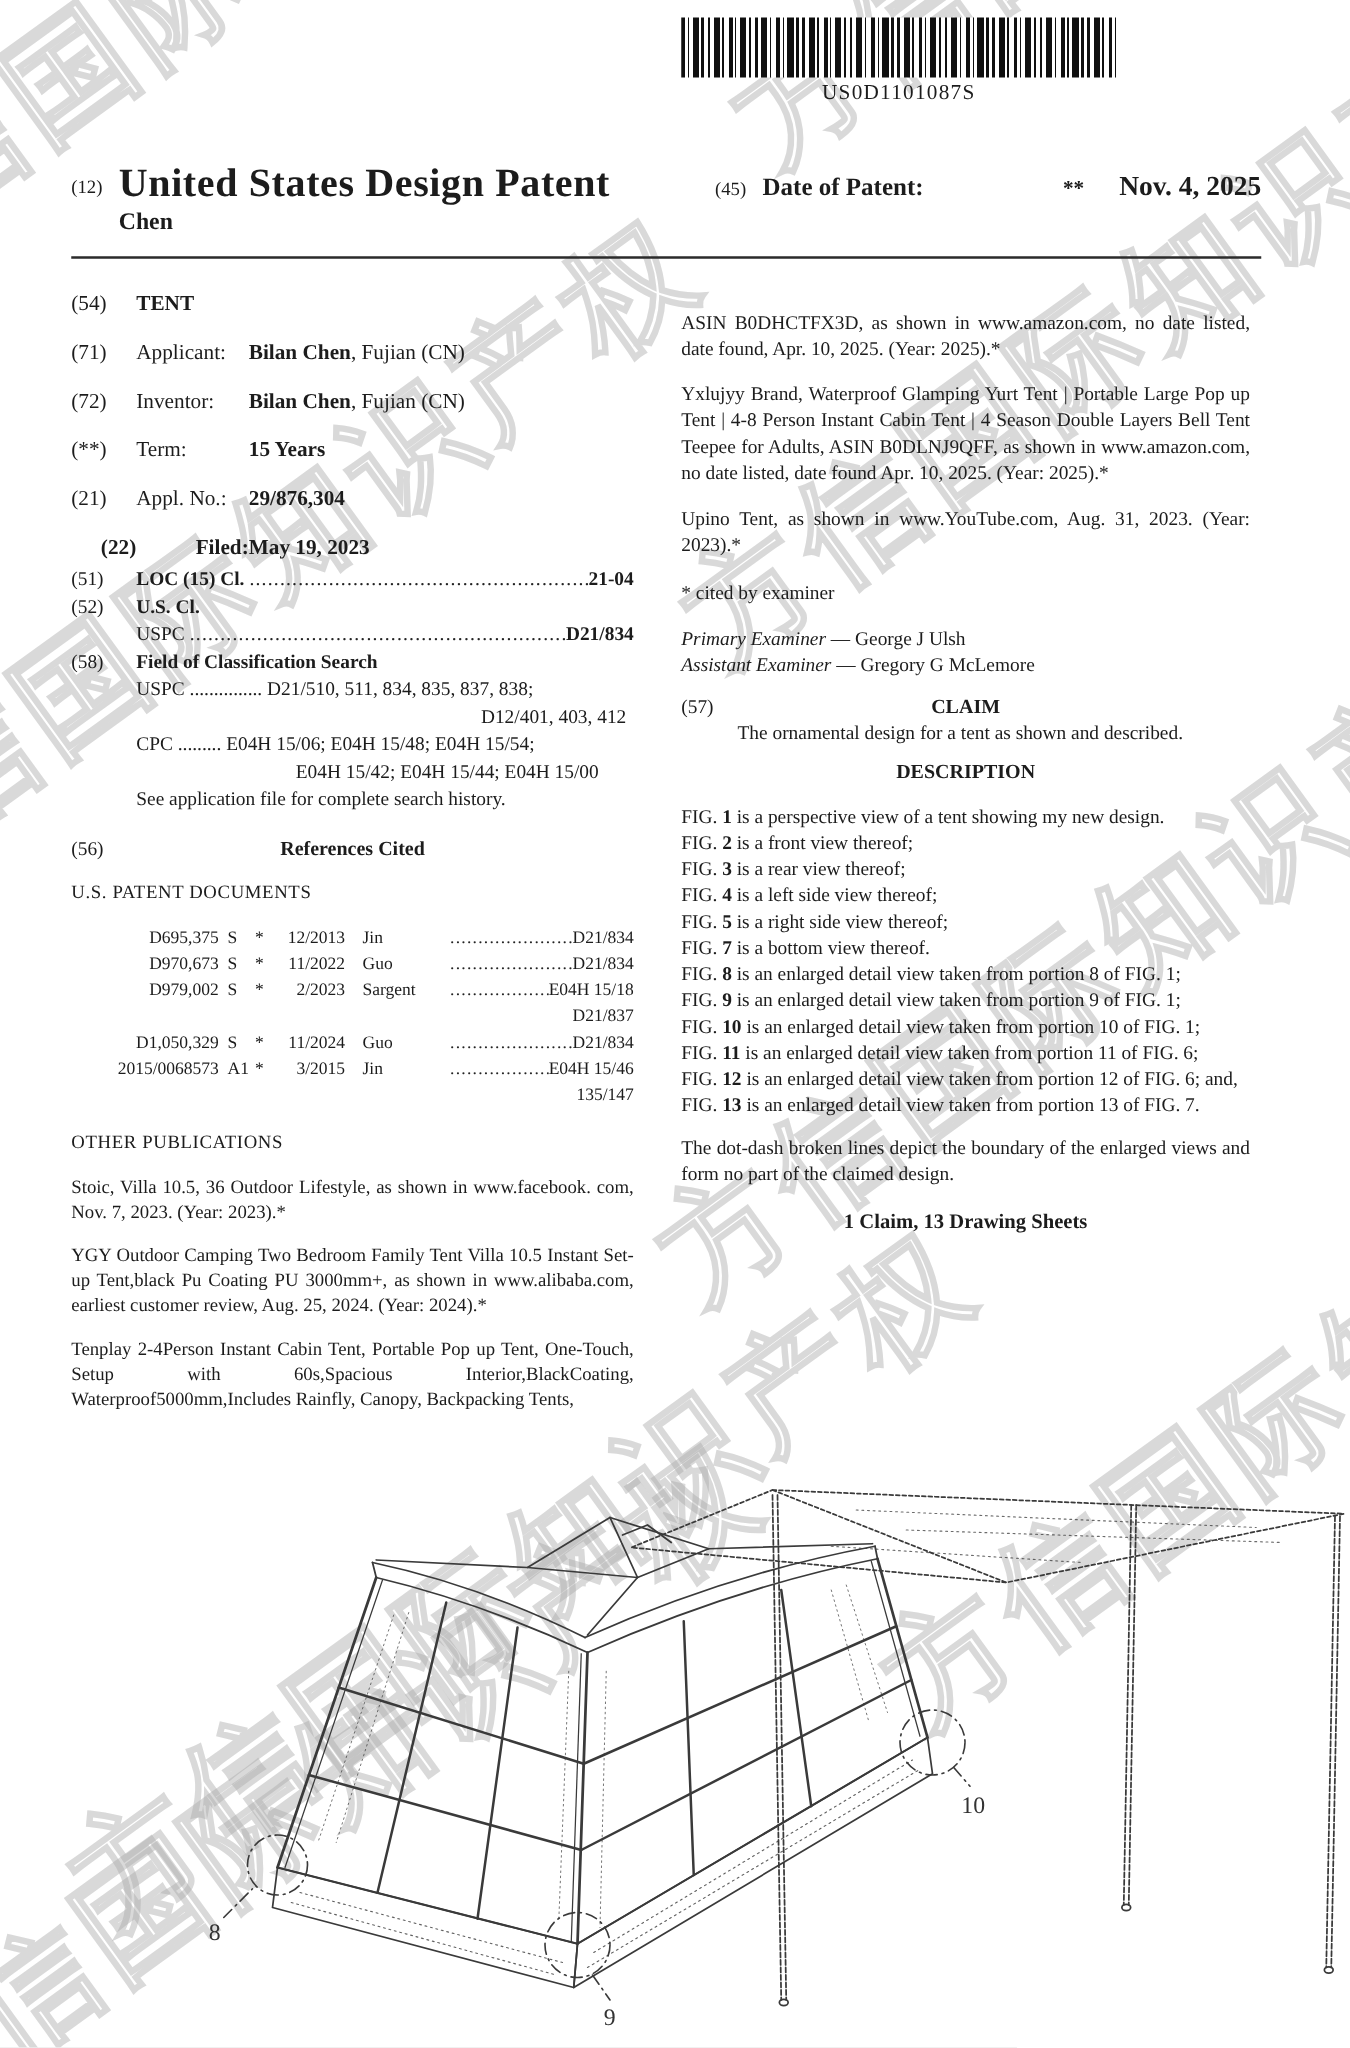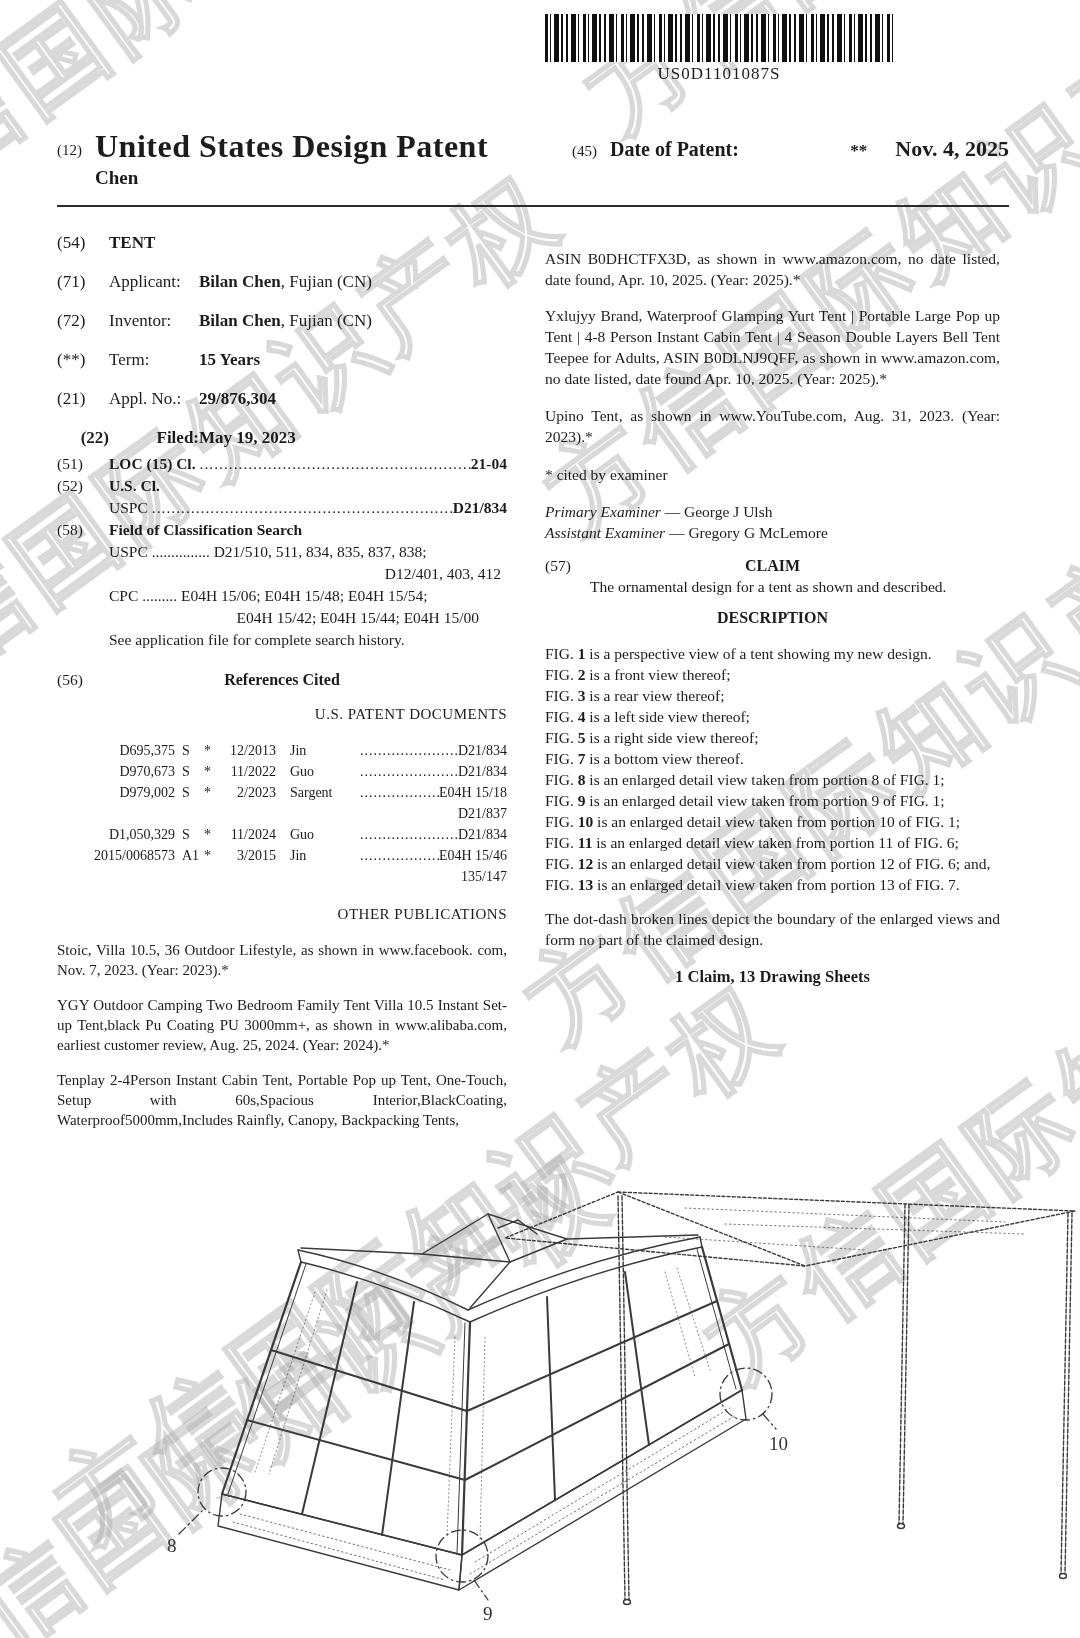--- a/index.html
+++ b/index.html
@@ -50,21 +50,21 @@
   .tag{width:52px;flex-shrink:0;}
   .bib-label{display:inline-block;width:90px;}
   .bold{font-weight:bold;}
   .cls-flex{display:flex;align-items:flex-start;font-size:15.5px;line-height:22px;}
   .leader{flex:1;overflow:hidden;white-space:nowrap;padding:0 4px;letter-spacing:1px;color:#222;}
   .indent{padding-left:52px;}
   .right-al{text-align:right;}
   .pad-r{padding-right:6px;}
   .sec-head{position:relative;text-align:center;margin-top:18px;font-size:16px;}
   .sec-tag{position:absolute;left:0;font-size:15.5px;}
-  .subhead{text-align:right;margin-top:14px;font-size:15px;letter-spacing:.5px;}
+  .subhead{text-align:left;margin-top:14px;font-size:15px;letter-spacing:.5px;}
   .us-rows{margin-top:15px;font-size:14px;line-height:21px;}
   .us-row{display:flex;align-items:flex-start;}
   .c-num{width:118px;text-align:right;flex-shrink:0;}
   .c-kind{width:22px;padding-left:7px;flex-shrink:0;}
   .c-star{width:14px;flex-shrink:0;}
   .c-date{width:58px;text-align:right;flex-shrink:0;}
   .c-name{padding-left:14px;width:66px;flex-shrink:0;}
   .c-cls{text-align:right;white-space:nowrap;}
   .us-cont{justify-content:flex-end;}
   .pubs{margin-top:13px;}

